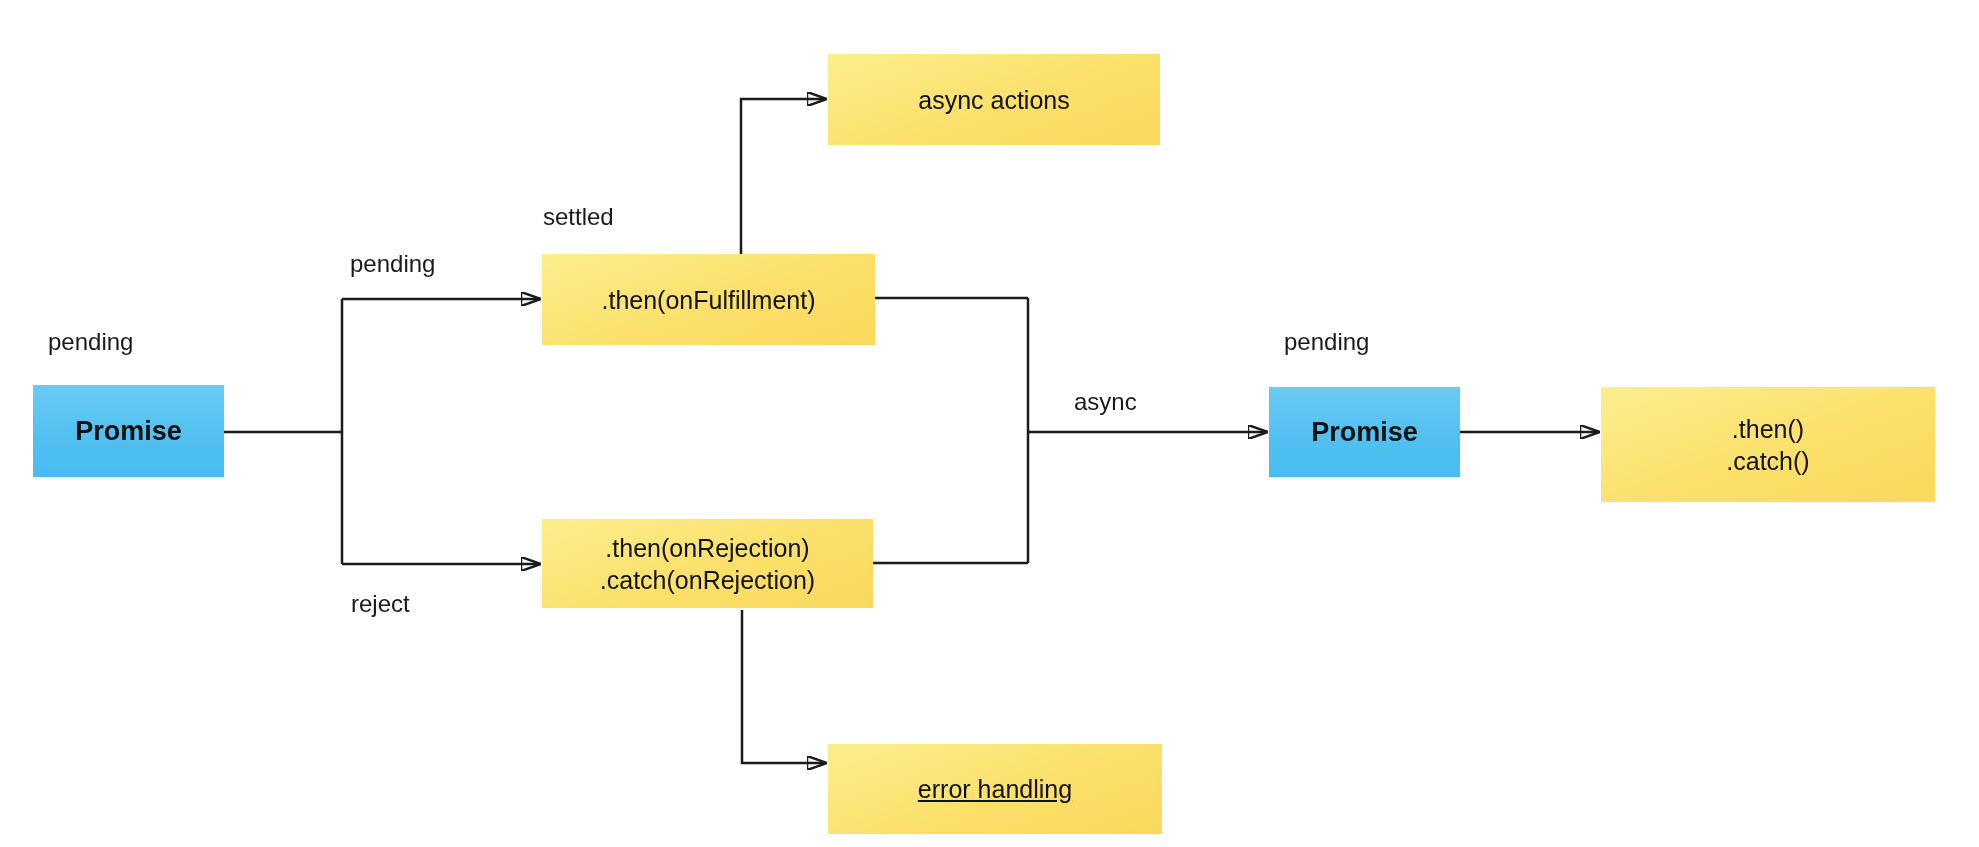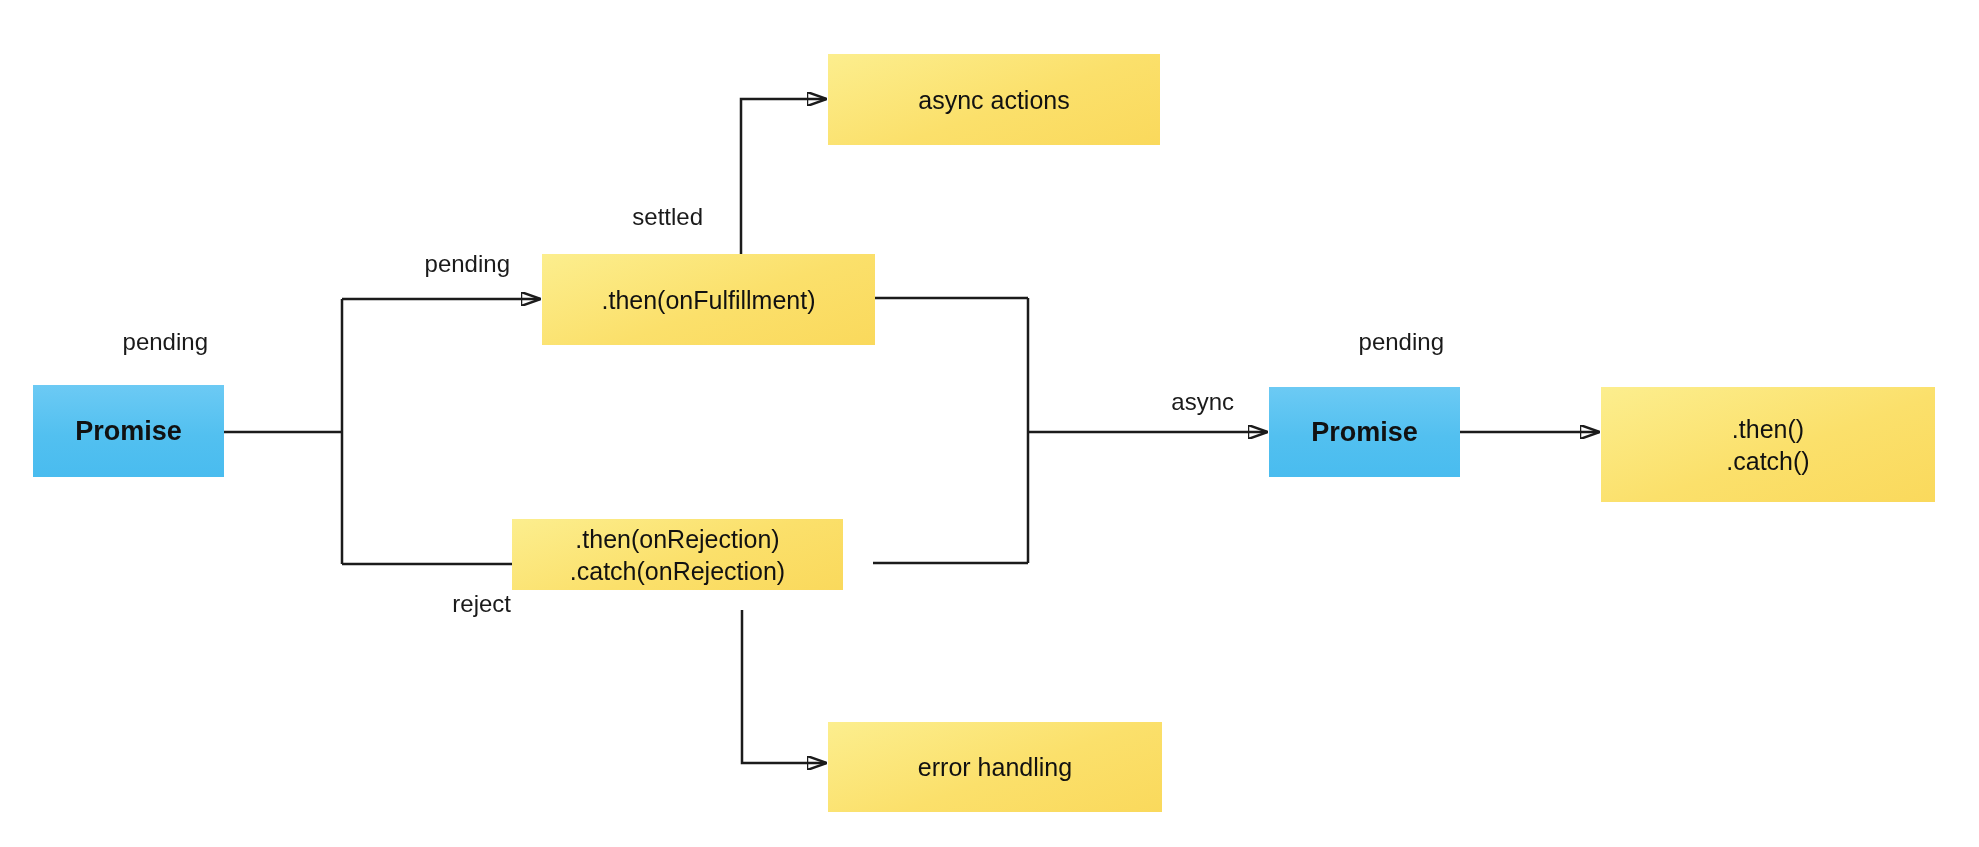--- a/index.html
+++ b/index.html
@@ -44,21 +44,21 @@
     font-size: 27px;
     text-align: right;
   }
   .box.yellow {
     background: linear-gradient(160deg, #fcee8e 0%, #fbe06b 55%, #fad95c 100%);
   }
   .lbl {
     position: absolute;
     font-size: 24px;
     color: #1a1a1a;
-    text-align: right;
+    text-align: left;
     width: 160px;
     white-space: nowrap;
   }
 </style>
 </head>
 <body>
 
 <div class="canvas">
 
   <svg class="wires" viewBox="0 0 1979 847" xmlns="http://www.w3.org/2000/svg">
@@ -94,26 +94,26 @@
   <div class="box yellow" style="left:542px; top:254px; width:333px; height:91px;">
     <span>.then(onFulfillment)</span>
   </div>
 
   <div class="box yellow" style="left:828px; top:54px; width:332px; height:91px;">
     <span>async actions</span>
   </div>
 
   <div class="lbl" style="left:351px; top:590px;">reject</div>
 
-  <div class="box yellow" style="left:512px; top:519px; width:331px; height:71px;">
+  <div class="box yellow" style="left:542px; top:519px; width:331px; height:89px;">
     <span>.then(onRejection)</span>
     <span>.catch(onRejection)</span>
   </div>
 
-  <div class="box yellow" style="left:828px; top:722px; width:334px; height:90px;">
+  <div class="box yellow" style="left:828px; top:744px; width:334px; height:90px;text-decoration:underline;">
     <span>error handling</span>
   </div>
 
   <div class="lbl" style="left:1074px; top:388px;">async</div>
 
   <div class="lbl" style="left:1284px; top:328px;">pending</div>
 
   <div class="box blue" style="left:1269px; top:387px; width:191px; height:90px;">
     <span>Promise</span>
   </div>

